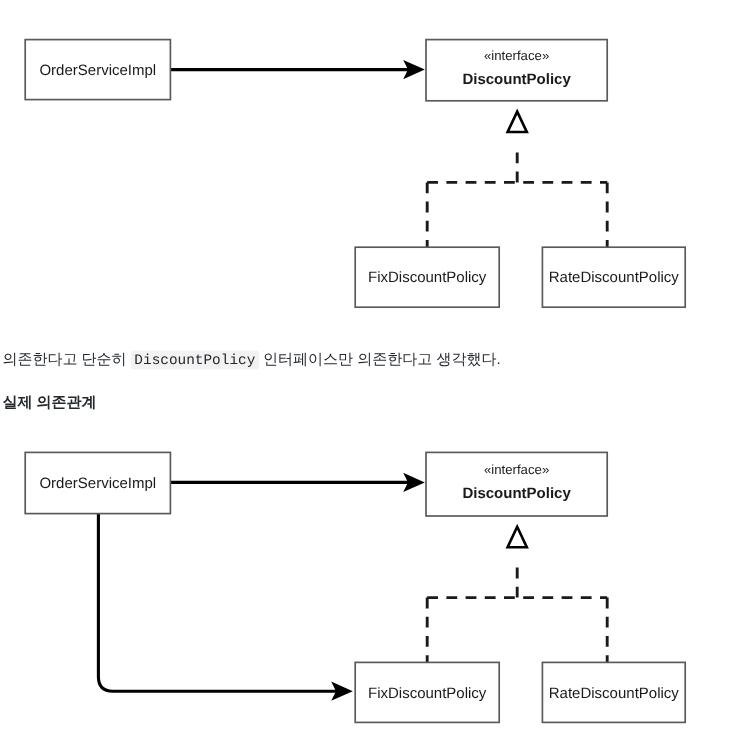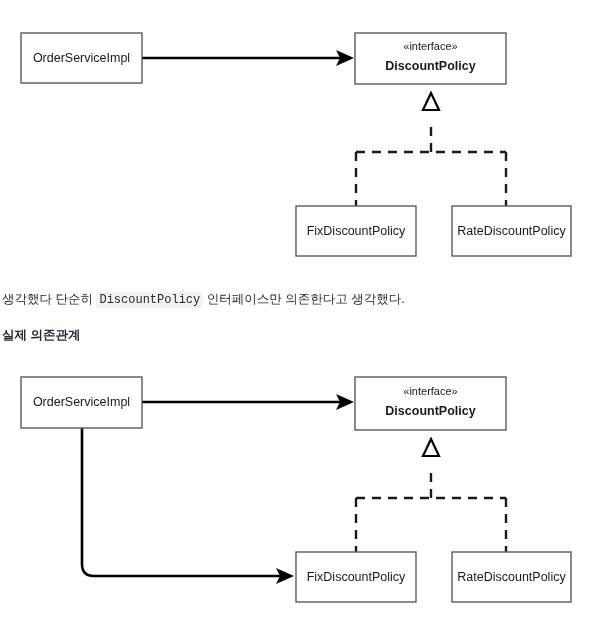--- a/index.html
+++ b/index.html
@@ -127,21 +127,21 @@
     <rect x="296" y="206" width="120" height="50"></rect>
     <text class="uml-label" x="356" y="232">FixDiscountPolicy</text>
   </g>
 
   <g class="uml-box">
     <rect x="452" y="206" width="119" height="50"></rect>
     <text class="uml-label" x="511.5" y="232">RateDiscountPolicy</text>
   </g>
 </svg>
 
-<div class="prose" id="caption-line"><span>생각했다 단순히 </span><code class="inline-code">DiscountPolicy</code><span> 인터페이스만 의존한다고 생각했다.</span></div>
+<div class="prose" id="caption-line"><span>의존한다고 단순히 </span><code class="inline-code">DiscountPolicy</code><span> 인터페이스만 의존한다고 생각했다.</span></div>
 
 <div class="prose" id="section-heading">실제 의존관계</div>
 
 <svg id="diagram-two" class="diagram" width="612" height="271" viewBox="0 0 612 271">
 
   <g>
     <line class="link-solid" x1="142" y1="46" x2="346" y2="46"></line>
     <polygon class="arrow-head" points="354,46 336,38 340,46 336,54"></polygon>
   </g>
 

